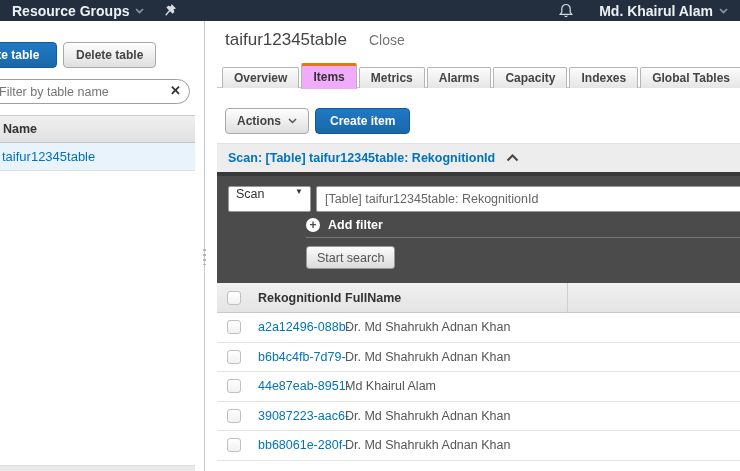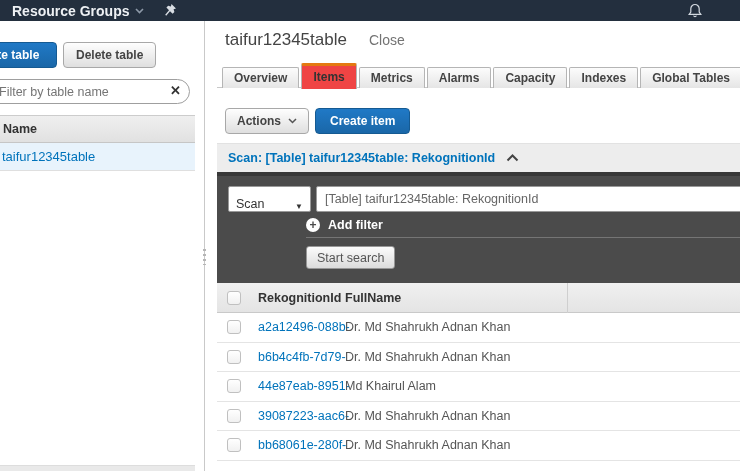--- a/index.html
+++ b/index.html
@@ -62,39 +62,39 @@
                align-items:baseline; gap:22px; }
   .page-title { font-size:17px; font-weight:normal; color:#444; }
   .close-link { font-size:14px; color:#737373; text-decoration:none; cursor:pointer; }
 
   .tabs { position:absolute; left:5px; top:41px; height:26px; width:700px;
           display:flex; align-items:flex-end; gap:2px; z-index:2; }
   .tab { background:linear-gradient(#fcfcfc,#e5e5e5); border:1px solid #b5b5b5;
          border-bottom:none; border-radius:2px 2px 0 0; padding:0 11px;
          height:21px; line-height:21px; font-size:12px; font-weight:bold;
          color:#444; white-space:nowrap; cursor:pointer; }
-  .tab.active { background:#ef4444; border-top:3px solid #e47911; height:26px;
+  .tab.active { background:#f0abfc; border-top:3px solid #e47911; height:26px;
                 line-height:23px; margin-bottom:-1px; color:#333; }
   .tab-baseline { position:absolute; left:0; top:66px; width:523px; height:1px;
                   background:#c8c8c8; z-index:1; }
 
   .toolbar { position:absolute; left:8px; top:87px; display:flex; gap:6px; z-index:2; }
   .btn-create-item { padding:0 14px; }
   .btn-actions { padding:0 11px; display:flex; align-items:center; gap:7px; }
 
   .scan-header { position:absolute; left:0; top:122px; width:523px; height:29px;
                  background:#ededed; border-top:1px solid #e2e2e2;
                  display:flex; align-items:center; gap:11px; padding-left:11px;
                  font-size:12.5px; font-weight:bold; color:#0073bb; cursor:pointer; }
 
   .scan-panel { position:absolute; left:0; top:151px; width:523px; height:111px;
                 background:#4b4b4b; border-top:4px solid #383838; }
   .scan-row { position:absolute; left:11px; top:10px; display:flex; gap:5px; }
   .op-select { width:83px; height:26px; background:#fff; border:1px solid #999;
-               border-radius:2px; display:flex; align-items:flex-end;
+               border-radius:2px; display:flex; align-items:flex-start;
                justify-content:space-between; padding:0 7px; font-size:12.5px;
                color:#333; cursor:pointer; }
   .sel-caret { font-size:8px; color:#333; }
   .scan-input { width:445px; height:26px; border:1px solid #999; border-radius:2px;
                 padding:0 8px; font-size:12.5px; color:#666; outline:none;
                 font-family:"Liberation Sans",sans-serif; }
   .add-filter { position:absolute; left:89px; top:42px; display:flex;
                 align-items:center; gap:8px; color:#fff; font-weight:bold;
                 font-size:12.5px; cursor:pointer; }
   .plus-icon { width:14px; height:14px; border-radius:50%; background:#fff;
@@ -145,20 +145,26 @@
         </svg>
     </span>
   </div>
   <div class="tb-group">
     <span class="tb-bell">
       <svg width="14" height="15" viewBox="0 0 14 15">
           <path d="M7 1.5 a4.2 4.2 0 0 0 -4.2 4.2 v3.4 l-1.6 2.2 h11.6 l-1.6 -2.2 v-3.4 a4.2 4.2 0 0 0 -4.2 -4.2 z" fill="none" stroke="#d3d9e0" stroke-width="1.2"></path>
           <path d="M5.6 12.6 a1.5 1.5 0 0 0 2.8 0" fill="none" stroke="#d3d9e0" stroke-width="1.2"></path>
         </svg>
     </span>
+    <span class="tb-item">
+      <span>Md. Khairul Alam</span>
+      <svg width="9" height="6" viewBox="0 0 9 6">
+          <polyline points="1,1 4.5,4.5 8,1" fill="none" stroke="#8d99a8" stroke-width="1.6"></polyline>
+        </svg>
+    </span>
   </div>
 </header>
 
 <aside class="sidebar">
   <button class="btn btn-blue btn-create-table">Create table</button>
   <button class="btn btn-default btn-delete-table">Delete table</button>
 
   <div class="filter-wrap">
     <input type="text" placeholder="Filter by table name" style="">
     <span class="clear-x">✕</span>

